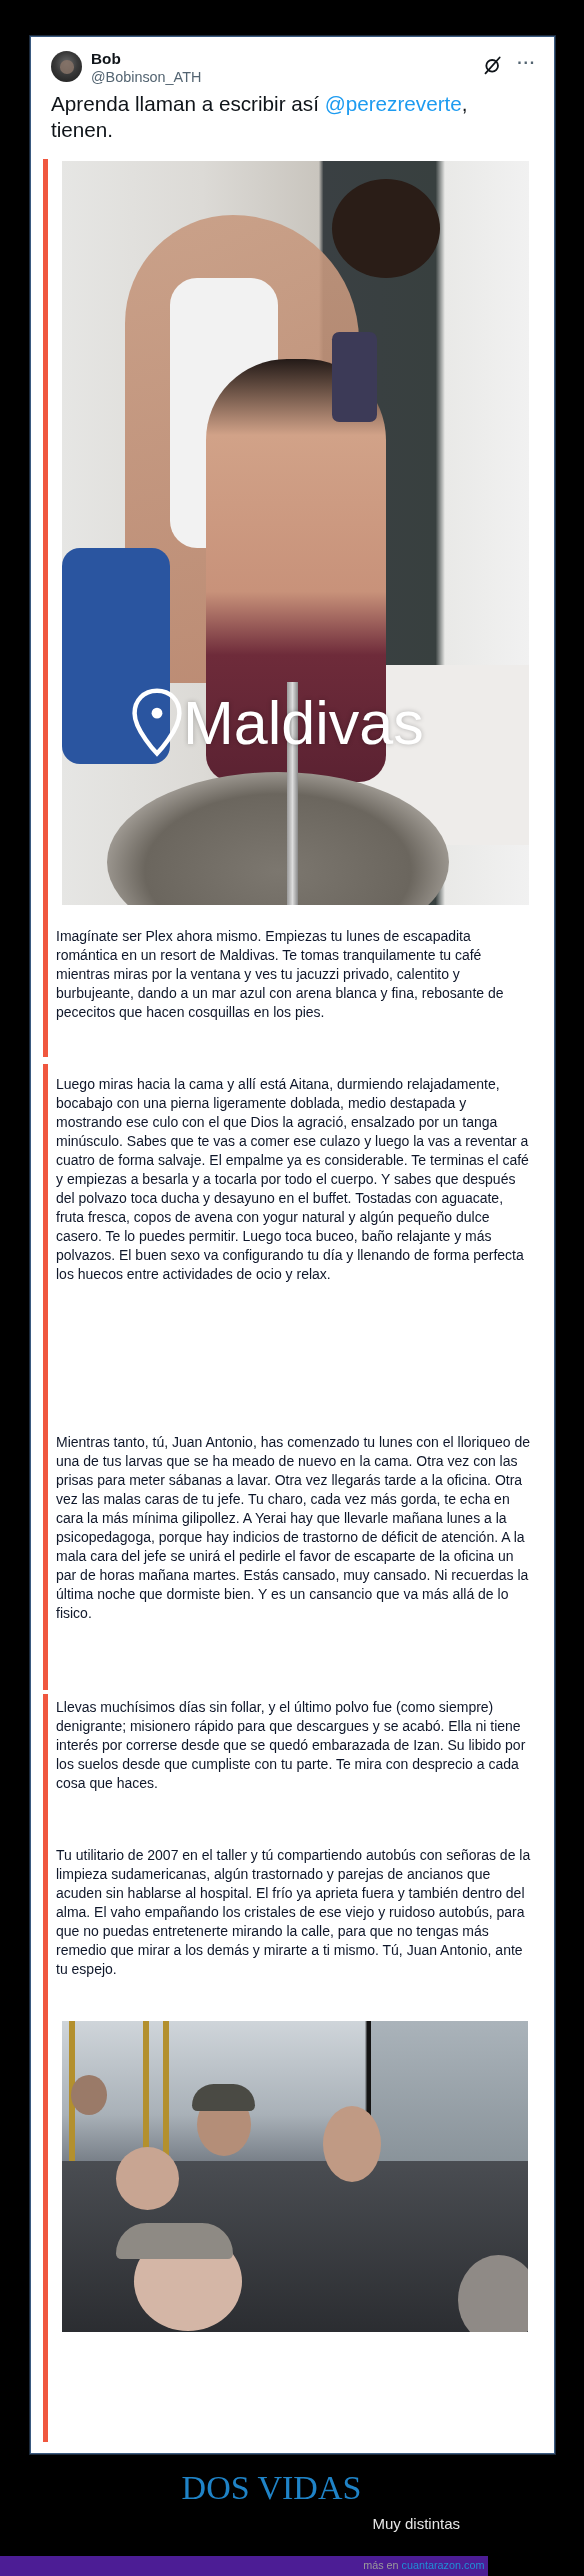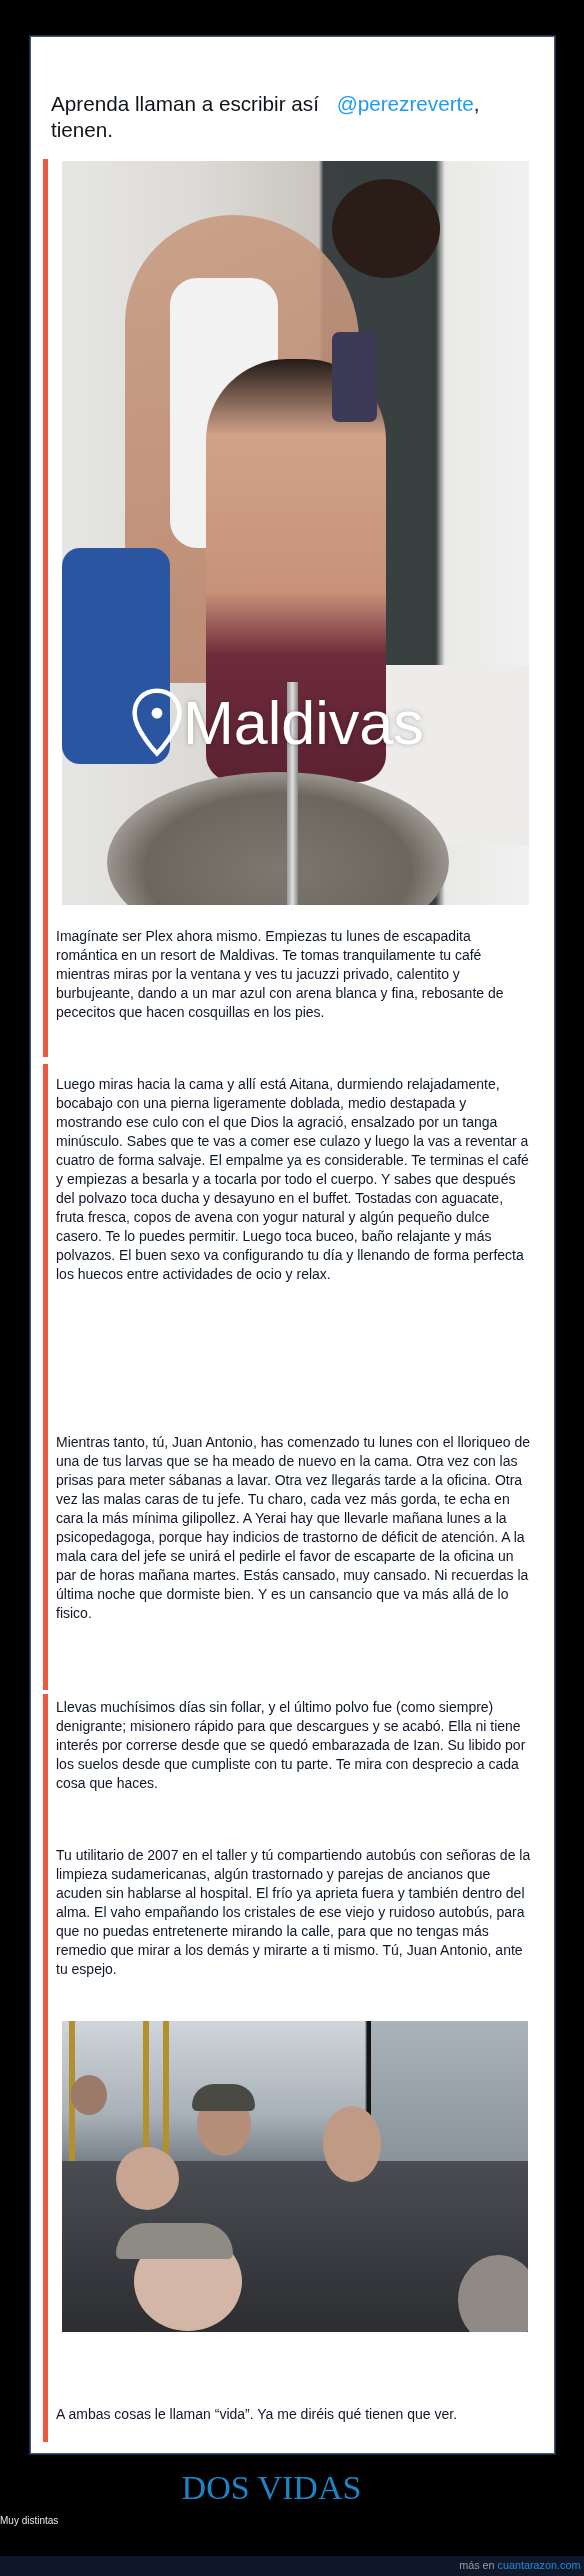--- a/index.html
+++ b/index.html
@@ -33,21 +33,21 @@
     border-radius: 50%; background: #8a7468; opacity: .8;
   }
   .name { position: absolute; left: 40px; top: 0.9px; font-weight: bold; font-size: 15.3px; color: #0f1419; }
   .handle { position: absolute; left: 40px; top: 19px; font-size: 14.4px; color: #536471; }
   .grok-icon { position: absolute; right: 38px; top: 5.4px; width: 20px; height: 20px; }
   .more-icon { position: absolute; right: 5.4px; top: 4.5px; font-size: 16px; color: #536471; letter-spacing: 0.9px; font-weight: bold; }
   .tweet-text {
     position: absolute; left: 20px; top: 54px; width: 468px;
     font-size: 20.7px; line-height: 26px; color: #0f1419;
   }
-  .mention { color: #1d9bf0; margin-left: 12px; }
+  .mention { color: #1d9bf0; }
 
   
   .rbar { position: absolute; left: 11.7px; width: 5.4px; background: #f0573f; }
 
   
   .img1 {
     position: absolute; left: 31px; top: 124px; width: 467px; height: 744px;
     background:
       radial-gradient(ellipse 144px 63px at 50% 88%, #8d8b86 0%, #6e6a63 60%, rgba(110,106,99,0) 62%),
       linear-gradient(90deg, #e6e6e4 0%, #dcdad6 30%, #c9c5be 55%, #3a4043 56%, #38403f 80%, #e9e9e7 82%, #f1f1f1 100%);
@@ -87,37 +87,47 @@
   .img2 .head { position: absolute; border-radius: 50%; }
   .img2 .crowd { position: absolute; left: 0; bottom: 0; width: 100%; height: 171px; background: linear-gradient(180deg, #4a4d52 0%, #2b2d31 100%); }
 
   
   .title {
     position: absolute; left: 0; width: 543px; top: 2469px; text-align: center;
     font-family: "Liberation Serif", "DejaVu Serif", serif;
     font-size: 34px; color: #1f83c7; letter-spacing: 0px;
   }
   .subtitle {
-    position: absolute; left: 0; width: 460px; top: 2515px; text-align: left;
-    font-size: 10px; color: #e6e6e6;
+    position: absolute; left: 0; width: 460px; top: 2515px; text-align: right;
+    font-size: 15px; color: #e6e6e6;
   }
   .footer {
-    position: absolute; left: 0; top: 2556px; width: 584px; height: 20px;
-    background: #0f172a;
+    position: absolute; left: 0; top: 2556px; width: 488px; height: 20px;
+    background: #4c1d95;
   }
   .footer-text {
     position: absolute; right: 3.6px; top: 2.7px; font-size: 10.8px; color: #9a9a9a;
   }
   .footer-link { color: #1f8fd6; }
 </style>
 </head>
 <body>
 
 <div class="card">
 
+  <div class="hdr">
+    <div class="avatar"></div>
+    <div class="name">Bob</div>
+    <div class="handle">@Bobinson_ATH</div>
+    <svg class="grok-icon" viewBox="0 0 24 24">
+      <circle cx="11" cy="13" r="7" fill="none" stroke="#0f1419" stroke-width="2.2"></circle>
+      <line x1="3" y1="22" x2="20" y2="3" stroke="#0f1419" stroke-width="2.2" stroke-linecap="round"></line>
+    </svg>
+    <div class="more-icon">···</div>
+  </div>
 
   <div class="tweet-text">
     <span>Aprenda llaman a escribir así </span><span class="mention">@perezreverte</span><span>,</span><br>
     <span>tienen.</span>
   </div>
 
   <div class="rbar" style="top:122px;height:898px;"></div>
   <div class="rbar" style="top:1027px;height:626px;"></div>
   <div class="rbar" style="top:1657px;height:156px;"></div>
   <div class="rbar" style="top:1807px;height:598px;"></div>
@@ -156,21 +166,20 @@
     <div class="head" style="left:135px;top:72px;width:54px;height:63px;background:#b48e78;"></div>
     <div class="head" style="left:130px;top:63px;width:63px;height:27px;background:#4a4a44;border-radius:36px 36px 9px 9px;"></div>
     <div class="head" style="left:261px;top:85px;width:58px;height:76px;background:#c09a84;"></div>
     <div class="head" style="left:54px;top:126px;width:63px;height:63px;background:#c8a592;"></div>
     <div class="head" style="left:9px;top:54px;width:36px;height:40px;background:#9a7a68;"></div>
     <div class="head" style="left:72px;top:211px;width:108px;height:99px;background:#d4b6a6;"></div>
     <div class="head" style="left:54px;top:202px;width:117px;height:36px;background:#8e8a84;border-radius:54px 54px 9px 9px;"></div>
     <div class="head" style="left:396px;top:234px;width:81px;height:90px;background:#8f8a86;"></div>
   </div>
 
-  <div class="para" style="top:2368px;">A ambas cosas le llaman “vida”. Ya me diréis qué tienen que ver.</div>
 </div>
 
 <div class="title">DOS VIDAS</div>
 <div class="subtitle">Muy distintas</div>
 
 <div class="footer">
   <div class="footer-text">
     <span>más en </span><span class="footer-link">cuantarazon.com</span>
   </div>
 </div>

